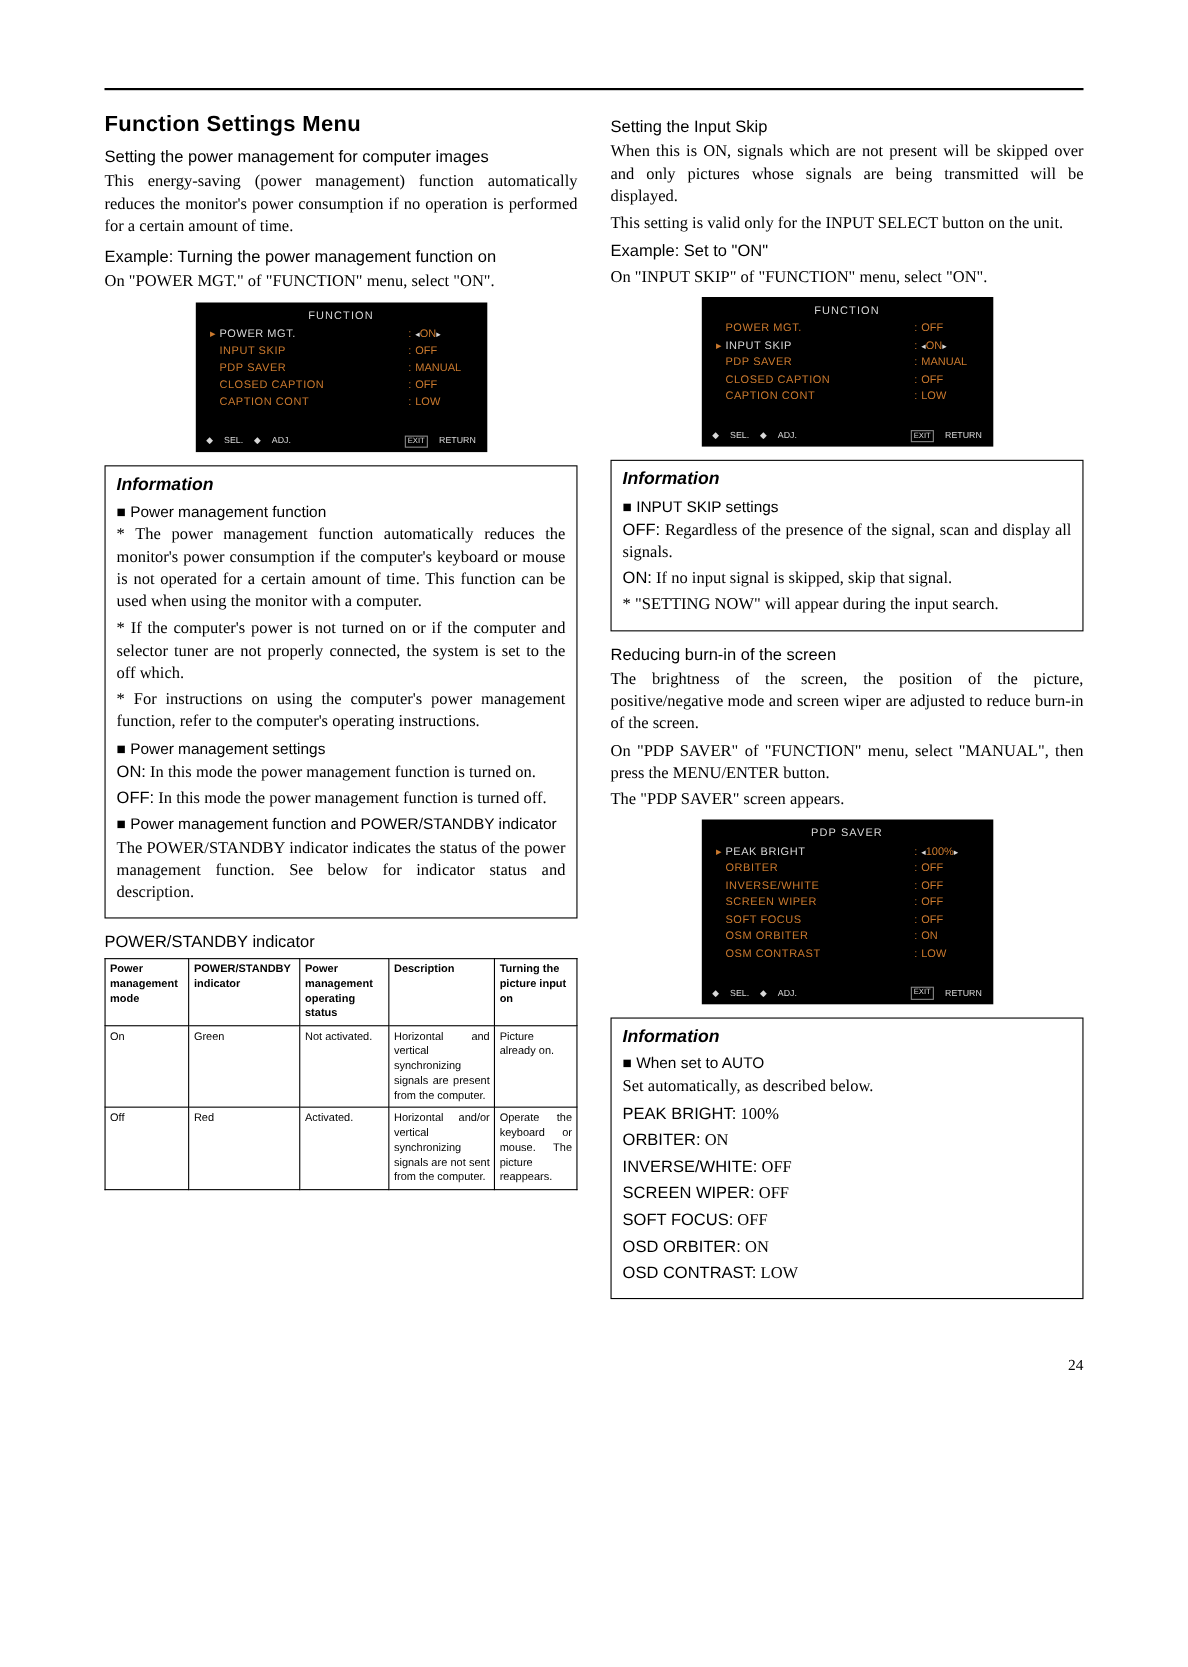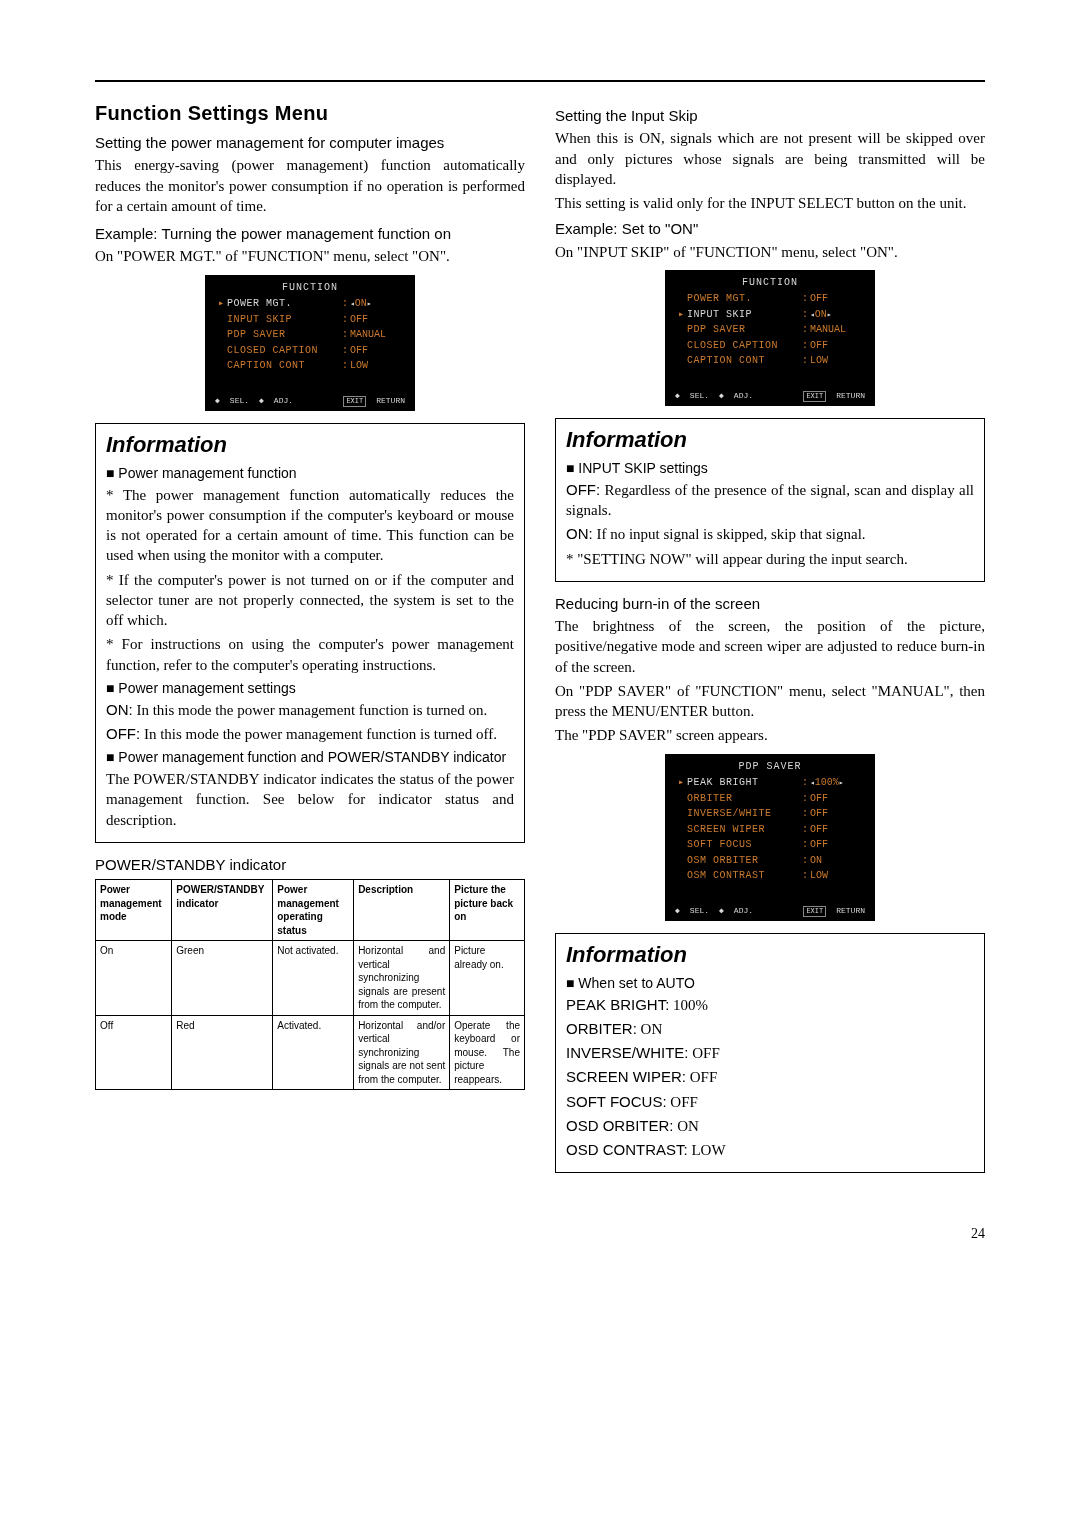--- a/index.html
+++ b/index.html
@@ -25,23 +25,23 @@
   }
   .sans-head {
     font-family: Arial, sans-serif;
     font-size: 15px;
     margin: 6px 0 2px 0;
   }
   p { margin: 0 0 4px 0; text-align: justify; }
   .osd {
     background: #000;
     color: #cc7a2e;
-    font-family: Liberation Mono, monospace;
+    font-family: Liberation Sans, sans-serif;
     font-size: 10px;
-    width: 210px;
+    width: 265px;
     margin: 8px auto 12px auto;
     padding: 4px 0 0 0;
   }
   .osd .title { color: #d8d8d8; text-align: center; padding: 2px 0; letter-spacing: 1px; }
   .osd-row { display: flex; padding: 1px 10px; align-items: center; }
   .osd-row.sel .label { color: #d8d8d8; }
   .osd-row .arrow { width: 12px; text-align: center; }
   .osd-row .label { flex: 1; letter-spacing: 0.5px; }
   .osd-row .colon { width: 10px; text-align: center; }
   .osd-row .val { min-width: 55px; }
@@ -51,21 +51,21 @@
   .osd-foot .box { border: 1px solid #888; padding: 0 2px; font-size: 7px; color: #d8d8d8; }
   .info-box {
     border: 1px solid #000;
     padding: 6px 10px 8px 10px;
     margin: 8px 0 12px 0;
   }
   .info-title {
     font-family: Arial, sans-serif;
     font-style: italic;
     font-weight: 900;
-    font-size: 22px;
+    font-size: 16px;
     margin: 0 0 4px 0;
   }
   .sq-head { font-family: Arial, sans-serif; font-size: 14px; margin: 4px 0 2px 0; }
   .sq-head::before { content: "■ "; }
   .runin { font-family: Arial, sans-serif; }
   .table-indicator {
     border: 1px solid #000;
     border-collapse: collapse;
     width: 100%;
     font-family: Arial, sans-serif;
@@ -157,21 +157,21 @@
     </div>
 
     <div class="sans-head">POWER/STANDBY indicator</div>
     <table class="table-indicator">
       <thead>
         <tr>
           <th>Power management mode</th>
           <th>POWER/STANDBY indicator</th>
           <th>Power management operating status</th>
           <th>Description</th>
-          <th>Picture the picture back on</th>
+          <th>Turning the picture input on</th>
         </tr>
       </thead>
       <tbody id="tbl-body">
           <tr>
             <td>On</td>
             <td>Green</td>
             <td>Not activated.</td>
             <td class="desc">Horizontal and vertical synchronizing signals are present from the computer.</td>
             <td class="desc">Picture already on.</td>
           </tr>
@@ -308,20 +308,21 @@
           <div class="grp">
             <span class="box">EXIT</span>
             <span>RETURN</span>
           </div>
         </div>
       </div>
 
     <div class="info-box">
       <div class="info-title">Information</div>
       <div class="sq-head">When set to AUTO</div>
+      <p>Set automatically, as described below.</p>
       <p><span class="runin">PEAK BRIGHT:</span><span> 100%</span></p>
       <p><span class="runin">ORBITER:</span><span> ON</span></p>
       <p><span class="runin">INVERSE/WHITE:</span><span> OFF</span></p>
       <p><span class="runin">SCREEN WIPER:</span><span> OFF</span></p>
       <p><span class="runin">SOFT FOCUS:</span><span> OFF</span></p>
       <p><span class="runin">OSD ORBITER:</span><span> ON</span></p>
       <p><span class="runin">OSD CONTRAST:</span><span> LOW</span></p>
     </div>
   </div>
 

